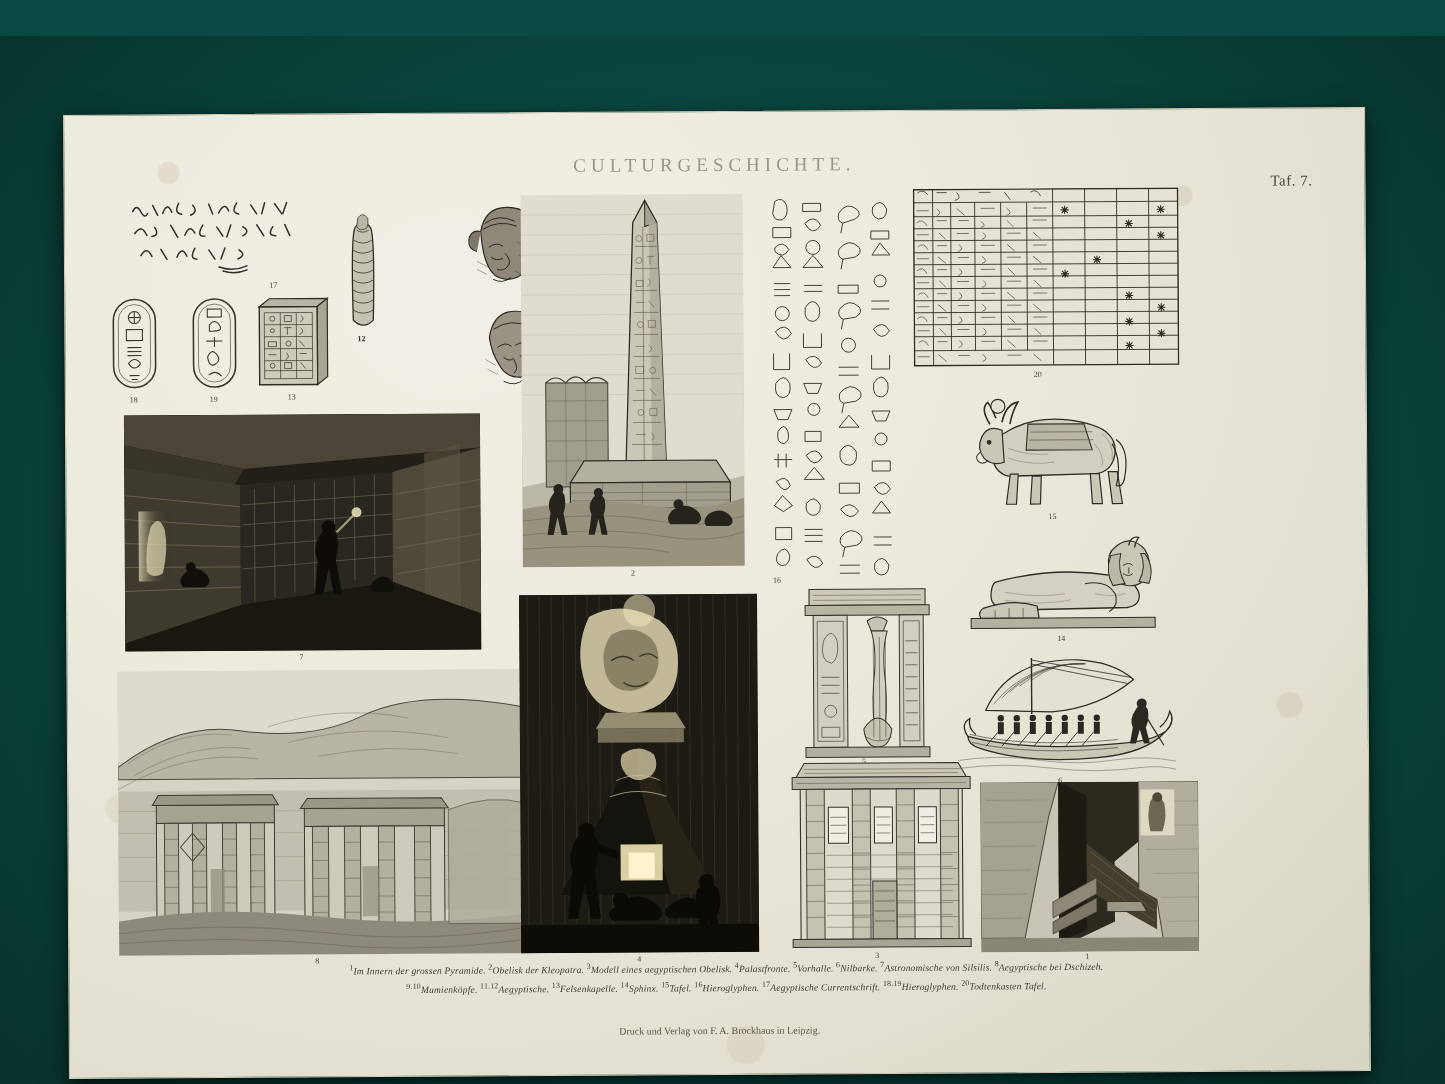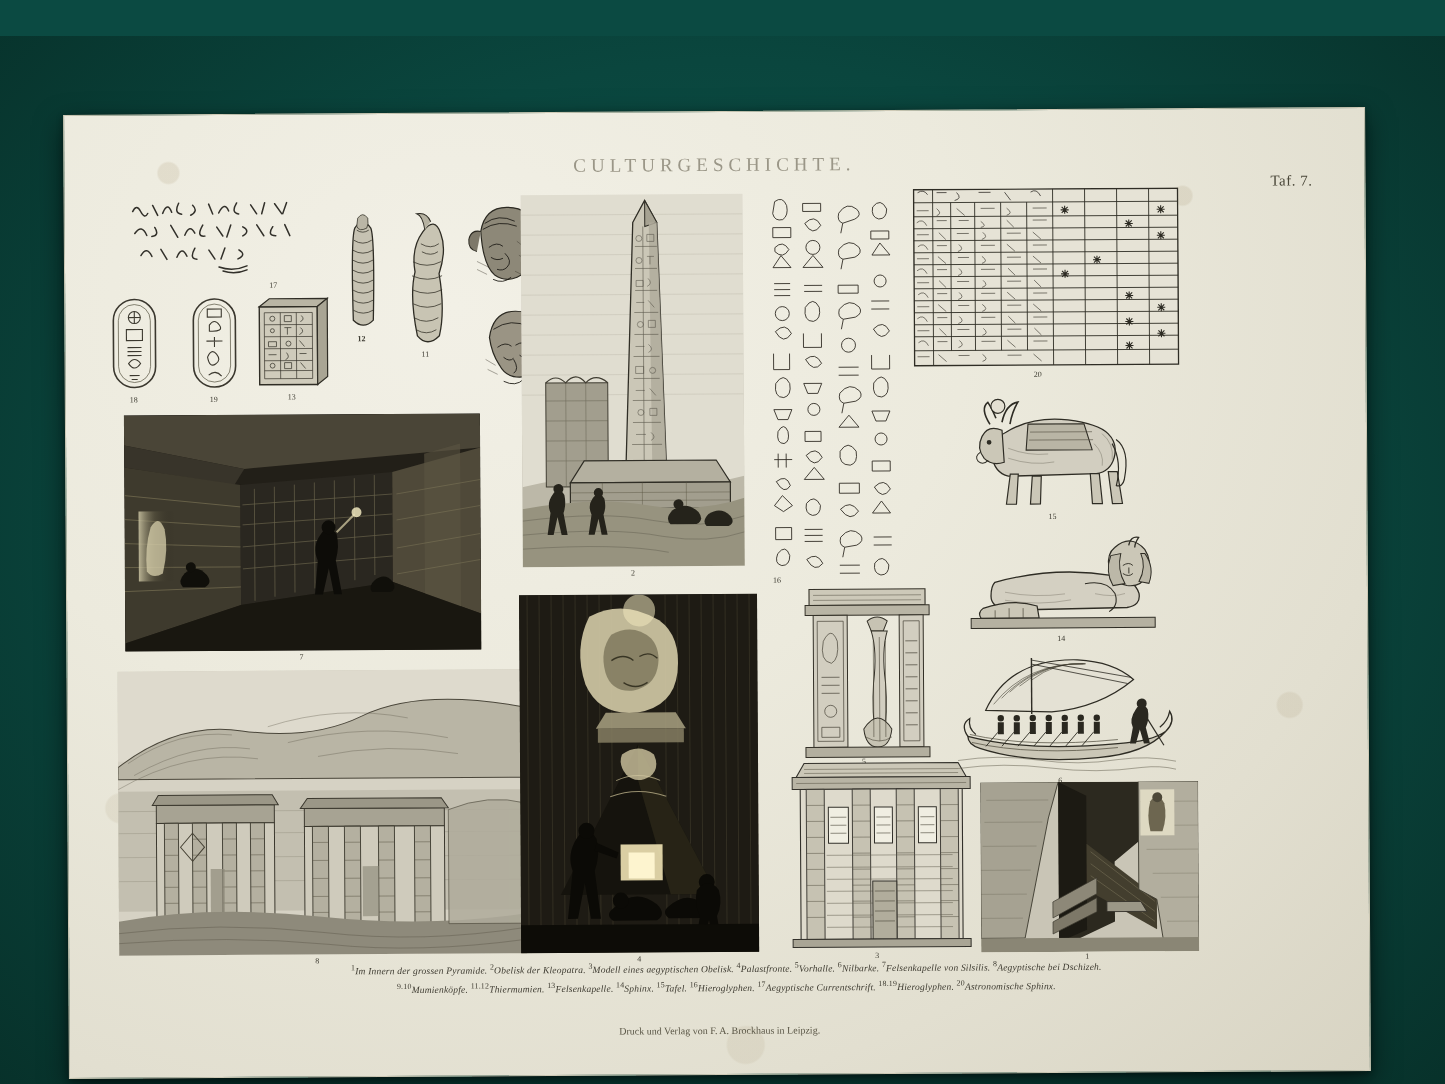--- a/index.html
+++ b/index.html
@@ -224,31 +224,20 @@
         <path d="M14 18 q8 -12 16 0 q4 10 2 92 q-10 10 -20 0 q-2 -82 2 -92 z" fill="#c6c2b2" stroke="#2e2c24" stroke-width="1.3"></path>
         <g stroke="#3a372d" stroke-width="0.8" fill="none">
           <path d="M13 30 q9 6 18 0 M12 40 q10 6 20 0 M12 50 q10 6 20 0 M12 60 q10 6 20 0 M12 70 q10 6 20 0 M12 80 q10 6 20 0 M12 90 q10 6 20 0 M12 100 q10 6 20 0"></path>
           <path d="M16 20 q6 4 12 0"></path>
           <path d="M17 8 q5 -7 10 0 q1 6 -1 10 q-8 4 -10 -2 z" fill="#bab6a6"></path>
         </g>
       </svg>
       <div class="fignum" style="left:16px; top:124px;">12</div>
     </div>
 
-    <div class="fig" style="left:336px; top:96px; width:54px; height:144px;">
-      <svg class="eng" viewBox="0 0 54 144">
-        <path d="M22 22 q12 -16 18 2 q6 16 -2 40 q6 36 0 62 q-12 12 -22 0 q-8 -40 -2 -64 q-4 -24 8 -40 z" fill="#c8c4b3" stroke="#2e2c24" stroke-width="1.3"></path>
-        <path d="M24 20 q-2 -14 -8 -16 q10 -2 14 8" fill="#b6b2a1" stroke="#2e2c24" stroke-width="1"></path>
-        <g stroke="#3a372d" stroke-width="0.8" fill="none">
-          <path d="M12 52 q14 7 28 0 M11 66 q16 7 30 0 M11 80 q16 7 30 0 M12 94 q14 7 28 0 M13 108 q12 7 24 0 M15 120 q10 6 20 0"></path>
-          <path d="M20 34 q10 6 18 0 M21 42 q9 5 16 0"></path>
-        </g>
-      </svg>
-      <div class="fignum" style="left:20px; top:140px;">11</div>
-    </div>
 
     <div class="fig" style="left:394px; top:88px; width:90px; height:110px;">
       <svg class="eng" viewBox="0 0 90 110">
         <path d="M22 30 q4 -24 26 -24 q24 0 28 22 q3 20 -4 34 q-4 10 -14 14 q-12 5 -22 -2 q-12 -10 -14 -44 z" fill="#8d8878" stroke="#2b2921" stroke-width="1.2"></path>
         <path d="M22 30 q-10 -2 -12 8 q-1 10 8 12" fill="#7d7869" stroke="#2b2921" stroke-width="1"></path>
         <g stroke="#211f19" stroke-width="0.9" fill="none">
           <path d="M30 46 q8 -6 14 -1"></path>
           <path d="M32 56 q6 4 12 1"></path>
           <path d="M46 52 q8 8 2 14 q-4 4 -10 2"></path>
           <path d="M34 78 q10 5 18 -2"></path>
@@ -889,32 +878,32 @@
     </div>
 
     <div class="caption-block">
       <div>
         <sup>1</sup><i>Im Innern der grossen Pyramide.</i>
         <sup>2</sup><i>Obelisk der Kleopatra.</i>
         <sup>3</sup><i>Modell eines aegyptischen Obelisk.</i>
         <sup>4</sup><i>Palastfronte.</i>
         <sup>5</sup><i>Vorhalle.</i>
         <sup>6</sup><i>Nilbarke.</i>
-        <sup>7</sup><i>Felsenkapelle von Silsilis.</i>
+        <sup>7</sup><i>Astronomische von Silsilis.</i>
         <sup>8</sup><i>Aegyptische bei Dschizeh.</i>
       </div>
       <div>
         <sup>9.10</sup><i>Mumienköpfe.</i>
-        <sup>11.12</sup><i>Thiermumien.</i>
+        <sup>11.12</sup><i>Aegyptische.</i>
         <sup>13</sup><i>Felsenkapelle.</i>
         <sup>14</sup><i>Sphinx.</i>
         <sup>15</sup><i>Tafel.</i>
         <sup>16</sup><i>Hieroglyphen.</i>
         <sup>17</sup><i>Aegyptische Currentschrift.</i>
         <sup>18.19</sup><i>Hieroglyphen.</i>
-        <sup>20</sup><i>Astronomische Sphinx.</i>
+        <sup>20</sup><i>Todtenkasten Tafel.</i>
       </div>
     </div>
 
     <div class="imprint">Druck und Verlag von F. A. Brockhaus in Leipzig.</div>
 
   </div>
 </div>
 
 </body></html>

